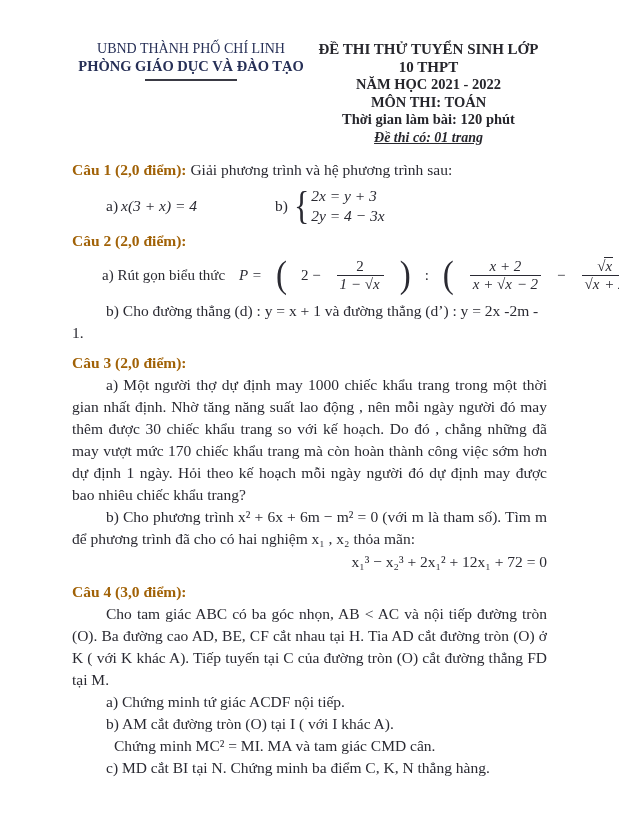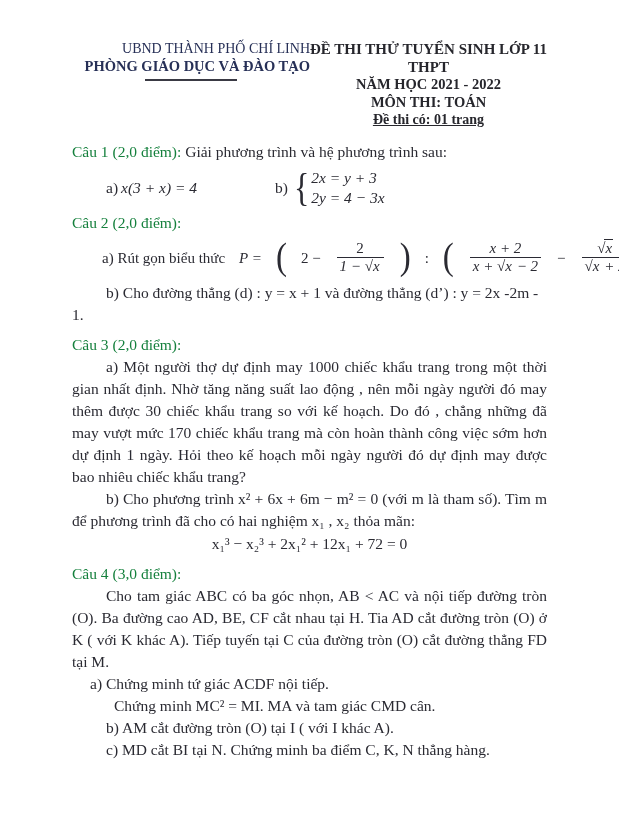--- a/index.html
+++ b/index.html
@@ -10,32 +10,32 @@
     padding:40px 72px 0 72px;
     overflow:hidden;
     background:#ffffff;
     font-family:"Liberation Serif","DejaVu Serif",serif;
     font-size:15.5px;
     line-height:22px;
     color:#2a2a32;
   }
   
   .hdr{display:flex;align-items:flex-start;}
-  .hdr-left{width:238px;text-align:right;color:#273057;}
+  .hdr-left{width:238px;text-align:center;color:#273057;}
   .hl1{font-size:14px;line-height:17px;}
   .hl2{font-size:14.5px;line-height:18px;font-weight:bold;}
   .hrule{width:92px;border-top:2px solid #3a3a44;margin:4px auto 0;height:0;}
   .hdr-right{flex:1;text-align:center;color:#26262c;}
   .hr1{font-size:15px;line-height:18px;font-weight:bold;}
   .hr2{font-size:14.5px;line-height:17.5px;font-weight:bold;}
   .hr5{font-size:14px;line-height:18px;font-weight:bold;}
-  .hr5 .u{text-decoration:underline;}
+  .hr5 .u{font-style:italic;text-decoration:underline;}
   
   p{margin:0;}
-  .q{font-weight:normal;color:#15803d;}
+  .q{font-weight:bold;color:#a16207;}
   .just{text-align:justify;}
   .ind{text-indent:34px;}
   .mi{font-style:italic;}
   .row{display:flex;align-items:center;}
   
   .sec1{margin-top:12px;}
   .c1row{margin:5px 0 2px 34px;}
   .c1a{display:inline-flex;align-items:center;gap:3px;}
   .c1b{margin-left:78px;display:inline-flex;align-items:center;gap:4px;}
   .sys{display:inline-flex;align-items:center;}
@@ -47,37 +47,38 @@
   .frac{display:inline-block;text-align:center;vertical-align:middle;margin:0 2px;}
   .frac .num{display:block;border-bottom:1px solid #2a2a34;padding:0 3px;line-height:17px;}
   .frac .den{display:block;padding:0 3px;line-height:17px;}
   .paren{font-size:33px;font-weight:200;line-height:1;transform:scaleY(1.12);color:#2a2a32;}
   .rad{border-top:1px solid currentColor;padding:0 1px;}
   .rsym{margin-right:-1px;}
   .cond{margin-left:7px;}
   .b2line{margin-top:7px;}
   
   .sec3{margin-top:8px;}
-  .ceq{text-align:center;margin:1px 0 2px;}
+  .ceq{text-align:right;margin:1px 0 2px;}
 </style>
 </head>
 <body>
 
 <div class="page">
 
   <div class="hdr">
     <div class="hdr-left">
       <div class="hl1">UBND THÀNH PHỐ CHÍ LINH</div>
       <div class="hl2">PHÒNG GIÁO DỤC VÀ ĐÀO TẠO</div>
       <div class="hrule"></div>
     </div>
     <div class="hdr-right">
-      <div class="hr1">ĐỀ THI THỬ TUYỂN SINH LỚP 11 THPT</div>
+      <div class="hr1">ĐỀ THI THỬ TUYỂN SINH LỚP 10 THPT</div>
       <div class="hr2">NĂM HỌC 2021 - 2022</div>
       <div class="hr2">MÔN THI: TOÁN</div>
+      <div class="hr2">Thời gian làm bài: 120 phút</div>
       <div class="hr5"><span class="u">Đề thi có: 01 trang</span></div>
     </div>
   </div>
 
   <div class="sec1">
     <p><b class="q">Câu 1 (2,0 điểm):</b><span> Giải phương trình và hệ phương trình sau:</span></p>
     <div class="row c1row">
       <span class="c1a">
         <span>a)</span>
         <span class="mi">x(3 + x) = 4</span>
@@ -128,19 +129,19 @@
   <div class="sec3">
     <p><b class="q">Câu 3 (2,0 điểm):</b></p>
     <p class="just ind">a) Một người thợ dự định may 1000 chiếc khẩu trang trong một thời gian nhất định. Nhờ tăng năng suất lao động , nên mỗi ngày người đó may thêm được 30 chiếc khẩu trang so với kế hoạch. Do đó , chẳng những đã may vượt mức 170 chiếc khẩu trang mà còn hoàn thành công việc sớm hơn dự định 1 ngày. Hỏi theo kế hoạch mỗi ngày người đó dự định may được bao nhiêu chiếc khẩu trang?</p>
     <p class="just ind"><span>b) Cho phương trình  </span><span>x² + 6x + 6m − m² = 0</span><span> (với m là tham số). Tìm m để phương trình đã cho có hai nghiệm </span><span>x₁ , x₂</span><span> thỏa mãn:</span></p>
     <p class="ceq">x₁³ − x₂³ + 2x₁² + 12x₁ + 72 = 0</p>
   </div>
 
   <div class="sec3">
     <p><b class="q">Câu 4 (3,0 điểm):</b></p>
     <p class="just ind">Cho tam giác ABC có ba góc nhọn, AB &lt; AC và nội tiếp đường tròn (O). Ba đường cao AD, BE, CF cắt nhau tại H. Tia AD cắt đường tròn (O) ở K ( với K khác A). Tiếp tuyến tại C của đường tròn (O) cắt đường thẳng FD tại M.</p>
-    <p style="margin-left:18px">a) Chứng minh tứ giác ACDF nội tiếp.</p>
+    <p style="margin-left:34px">a) Chứng minh tứ giác ACDF nội tiếp.</p>
+    <p style="margin-left:34px">b) AM cắt đường tròn (O)  tại I ( với I khác A).</p>
     <p style="margin-left:42px">Chứng minh MC² = MI. MA và tam giác CMD cân.</p>
-    <p style="margin-left:34px">b) AM cắt đường tròn (O)  tại I ( với I khác A).</p>
     <p style="margin-left:34px">c) MD cắt BI tại N.  Chứng minh ba điểm C, K, N thẳng hàng.</p>
   </div>
 
 </div>
 
 </body></html>

